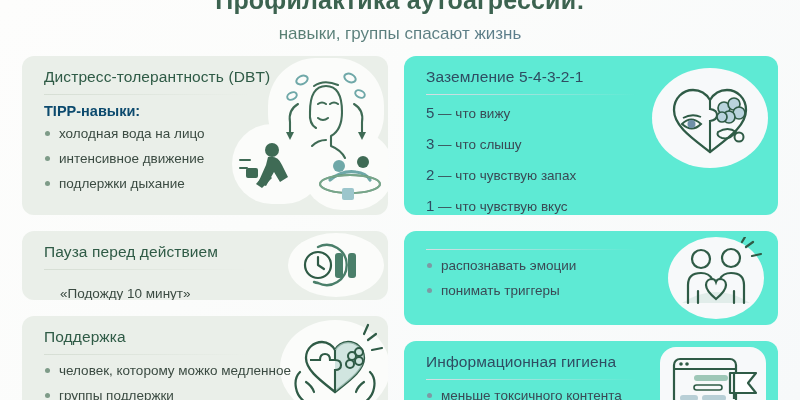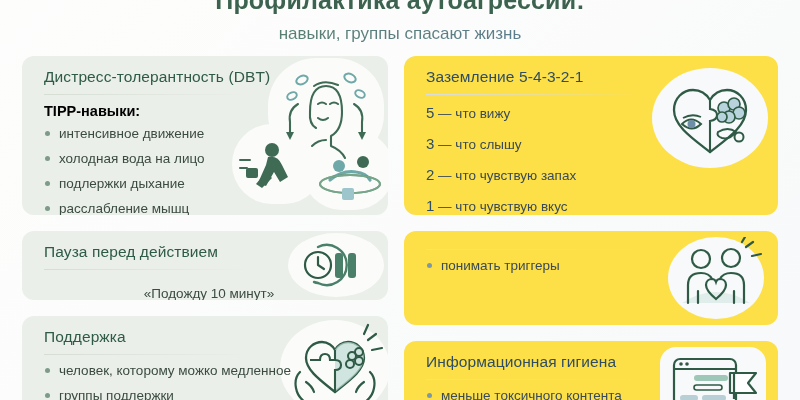--- a/index.html
+++ b/index.html
@@ -53,21 +53,21 @@
 
   .card {
     position: relative;
     border-radius: 12px;
     box-sizing: border-box;
     overflow: hidden;
     padding: 11px 14px 12px 22px;
     margin-bottom: 16px;
   }
   .card-left  { background: #eaefe9; }
-  .card-right { background: #fde047; }
+  .card-right { background: #5eead4; }
 
   .card-title {
     margin: 0;
     font-size: 15.5px;
     font-weight: normal;
     letter-spacing: .1px;
     line-height: 20px;
     position: relative;
     z-index: 2;
   }
@@ -81,21 +81,21 @@
     position: relative;
     z-index: 2;
   }
   .card-left  .rule { background: linear-gradient(90deg, #d6ded4, rgba(214,222,212,0)); }
   .card-right .rule { background: linear-gradient(90deg, #d7dde2, rgba(215,221,226,0)); }
 
   .subhead {
     margin: 0 0 7px 0;
     font-size: 14.5px;
     font-weight: bold;
-    color: #000000;
+    color: #0c4a6e;
     position: relative;
     z-index: 2;
   }
 
   ul.items {
     list-style: none;
     margin: 0;
     padding: 0;
     position: relative;
     z-index: 2;
@@ -144,21 +144,20 @@
     font-size: 15px;
     font-weight: normal;
   }
 
   .quote {
     font-size: 13.5px;
     color: #3b4b42;
     margin: 16px;
     position: relative;
     z-index: 2;
-    text-align: center;
   }
 
   
   .art {
     position: absolute;
     z-index: 1;
     pointer-events: none;
   }
   .blob {
     position: absolute;
@@ -221,24 +220,23 @@
           <ellipse cx="118" cy="126" rx="30" ry="9" fill="none" stroke="#3f6b55" stroke-width="2"></ellipse>
           <ellipse cx="118" cy="126" rx="30" ry="9" fill="none" stroke="#8fbf9f" stroke-width="2" opacity=".7"></ellipse>
           <rect x="110" y="130" width="12" height="12" rx="2" fill="#9cc6cc"></rect>
         </g>
       </svg>
     </div>
     <h2 class="card-title">Дистресс-толерантность (DBT)</h2>
     <div class="rule"></div>
     <p class="subhead">TIPP-навыки:</p>
     <ul class="items">
+      <li>холодная вода на лицо</li>
       <li>интенсивное движение</li>
-      <li>холодная вода на лицо</li>
       <li>подлержки дыхание</li>
-      <li>расслабление мышц</li>
     </ul>
   </div>
 
   <div class="card card-left" style="height:69px;">
     <div class="art" style="right:4px; top:2px; width:96px; height:64px;">
       <div class="blob" style="left:0; top:0; width:96px; height:64px; border-radius:48px/32px;"></div>
       <svg width="96" height="64" viewBox="0 0 96 64" style="position:absolute;left:0;top:0;">
         <path d="M30 14 a20 20 0 1 1 0 36" fill="none" stroke="#4a7f6a" stroke-width="2.4" stroke-linecap="round"></path>
         <path d="M30 50 a20 20 0 0 1 -4 -1" fill="none" stroke="#4a7f6a" stroke-width="2.4" stroke-linecap="round"></path>
         <circle cx="30" cy="32" r="13" fill="none" stroke="#2f5b46" stroke-width="2.2"></circle>
@@ -327,20 +325,21 @@
           <path d="M20 66 v-18 q0 -12 13 -12 q8 0 11 6"></path>
           <path d="M76 66 v-18 q0 -12 -13 -12 q-8 0 -11 6"></path>
           <path d="M30 66 v-12 M66 66 v-12"></path>
           <path d="M48 62 C42 57 38 53 38 48 C38 44 41 42 44 42 C46 42 47.5 43.5 48 45 C48.5 43.5 50 42 52 42 C55 42 58 44 58 48 C58 53 54 57 48 62 Z"></path>
           <path d="M78 10 l7 -5 M84 19 l9 -2 M74 5 l3 -5"></path>
         </g>
       </svg>
     </div>
     <div class="rule"></div>
     <ul class="items">
+      <li>распознавать эмоции</li>
       <li>понимать триггеры</li>
 
     </ul>
   </div>
 
   <div class="card card-right" style="height:84px;">
     <div class="art" style="right:12px; top:6px; width:106px; height:72px;">
       <div class="blob blob-cool" style="left:0; top:0; width:106px; height:72px; border-radius:16px;"></div>
       <svg width="106" height="72" viewBox="0 0 106 72" style="position:absolute;left:0;top:0;">
         <rect x="14" y="12" width="62" height="46" rx="6" fill="none" stroke="#2f5b46" stroke-width="2.2"></rect>

